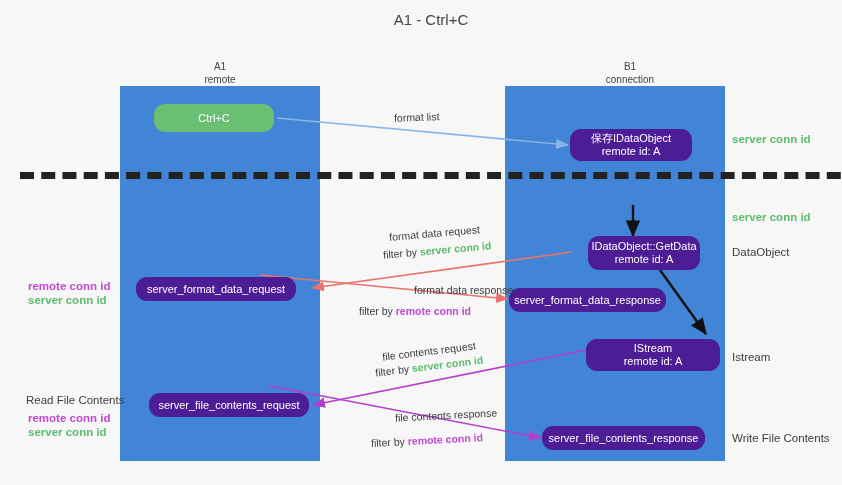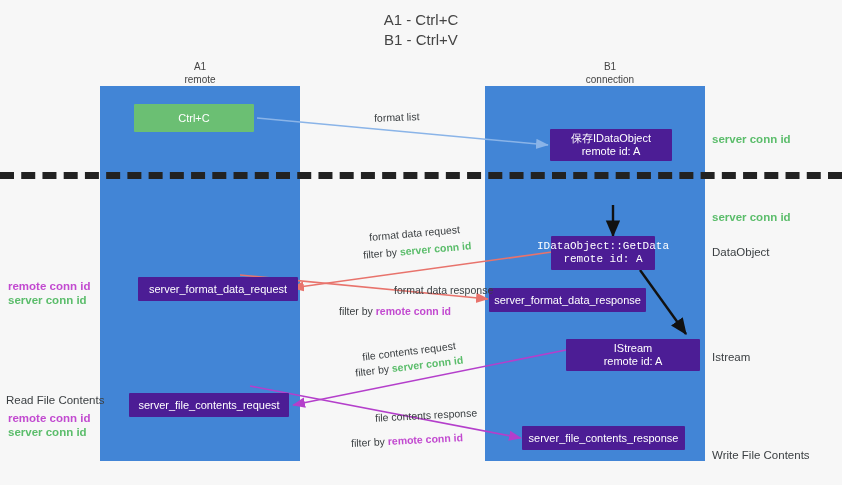--- a/index.html
+++ b/index.html
@@ -5,42 +5,42 @@
   * { box-sizing: border-box; }
   html, body { margin: 0; padding: 0; }
   body {
     width: 842px; height: 485px;
     background: #f7f7f7;
     font-family: "Liberation Sans", sans-serif;
     position: relative;
     overflow: hidden;
     color: #3c4043;
   }
-  #canvas { position: absolute; inset: 0; }
+  #canvas { position: absolute; inset: 0; margin-left: 20px; }
 
   .title {
     position: absolute; left: 0; right: 0; top: 10px;
     text-align: center; font-size: 15px; line-height: 20px; color: #444;
   }
 
   .col-head {
     position: absolute; text-align: center; font-size: 10px;
     line-height: 13px; color: #444;
   }
   .col-head .big { display: block; }
 
   .lane {
     position: absolute; background: #4285d6;
   }
 
   .box {
     position: absolute; display: flex; flex-direction: column;
     align-items: center; justify-content: center;
     color: #ffffff; font-size: 11px; line-height: 13px;
-    text-align: center; border-radius: 1px;
+    text-align: center; border-radius: 11px;
   }
   .box.green { background: #6bbf73; }
   .box.orange { background: #4c1d95; }
 
   .side-label {
     position: absolute; font-size: 11.5px; line-height: 14px;
   }
   .green-t { color: #5bbd6b; font-weight: bold; }
   .purple-t { color: #c24ad0; font-weight: bold; }
   .plain-t { color: #3c4043; }
@@ -58,21 +58,20 @@
 
   svg.arrows { position: absolute; inset: 0; width: 842px; height: 485px; pointer-events: none; }
 </style>
 </head>
 <body>
 
 <div id="canvas">
 
   <div class="title">
     <div>A1 - Ctrl+C</div>
-    <div>B1 - Ctrl+V</div>
   </div>
 
   <div class="col-head" style="left:140px; top:60px; width:120px;">
     <span class="big">A1</span>
     <span>remote</span>
   </div>
   <div class="col-head" style="left:540px; top:60px; width:140px;">
     <span class="big">B1</span>
     <span>connection</span>
   </div>
@@ -116,26 +115,26 @@
   <div class="box green" style="left:134px; top:104px; width:120px; height:28px;">
     <span>Ctrl+C</span>
   </div>
 
   <div class="box orange" style="left:550px; top:129px; width:122px; height:32px;">
     <span>保存IDataObject</span>
     <span>remote id: A</span>
   </div>
 
 
-  <div class="box orange" style="left:551px; top:236px; width:104px; height:34px;font-family:Liberation Mono, monospace;">
+  <div class="box orange" style="left:568px; top:236px; width:112px; height:34px;">
     <span>IDataObject::GetData</span>
     <span>remote id: A</span>
   </div>
 
-  <div class="box orange" style="left:138px; top:277px; width:160px; height:24px;">
+  <div class="box orange" style="left:116px; top:277px; width:160px; height:24px;">
     <span>server_format_data_request</span>
   </div>
 
   <div class="box orange" style="left:489px; top:288px; width:157px; height:24px;">
     <span>server_format_data_response</span>
   </div>
 
   <div class="box orange" style="left:566px; top:339px; width:134px; height:32px;">
     <span>IStream</span>
     <span>remote id: A</span>
@@ -168,21 +167,21 @@
 
   <div class="edge-label" style="left:375px; top:409px; transform:rotate(-3deg);">file contents response</div>
   <div class="edge-label" style="left:351px; top:434px; transform:rotate(-3deg);">
     <span>filter by </span><b class="purple-t">remote conn id</b>
   </div>
 
   <div class="side-label green-t" style="left:712px; top:132px;">server conn id</div>
   <div class="side-label green-t" style="left:712px; top:210px;">server conn id</div>
   <div class="side-label plain-t" style="left:712px; top:245px;">DataObject</div>
   <div class="side-label plain-t" style="left:712px; top:350px;">Istream</div>
-  <div class="side-label plain-t" style="left:712px; top:448px;">Write File Contents</div>
+  <div class="side-label plain-t" style="left:712px; top:431px;">Write File Contents</div>
 
   <div class="side-label purple-t" style="left:8px; top:279px;">remote conn id</div>
   <div class="side-label green-t" style="left:8px; top:293px;">server conn id</div>
 
   <div class="side-label plain-t" style="left:6px; top:393px;">Read File Contents</div>
   <div class="side-label purple-t" style="left:8px; top:411px;">remote conn id</div>
   <div class="side-label green-t" style="left:8px; top:425px;">server conn id</div>
 
 </div>
 

